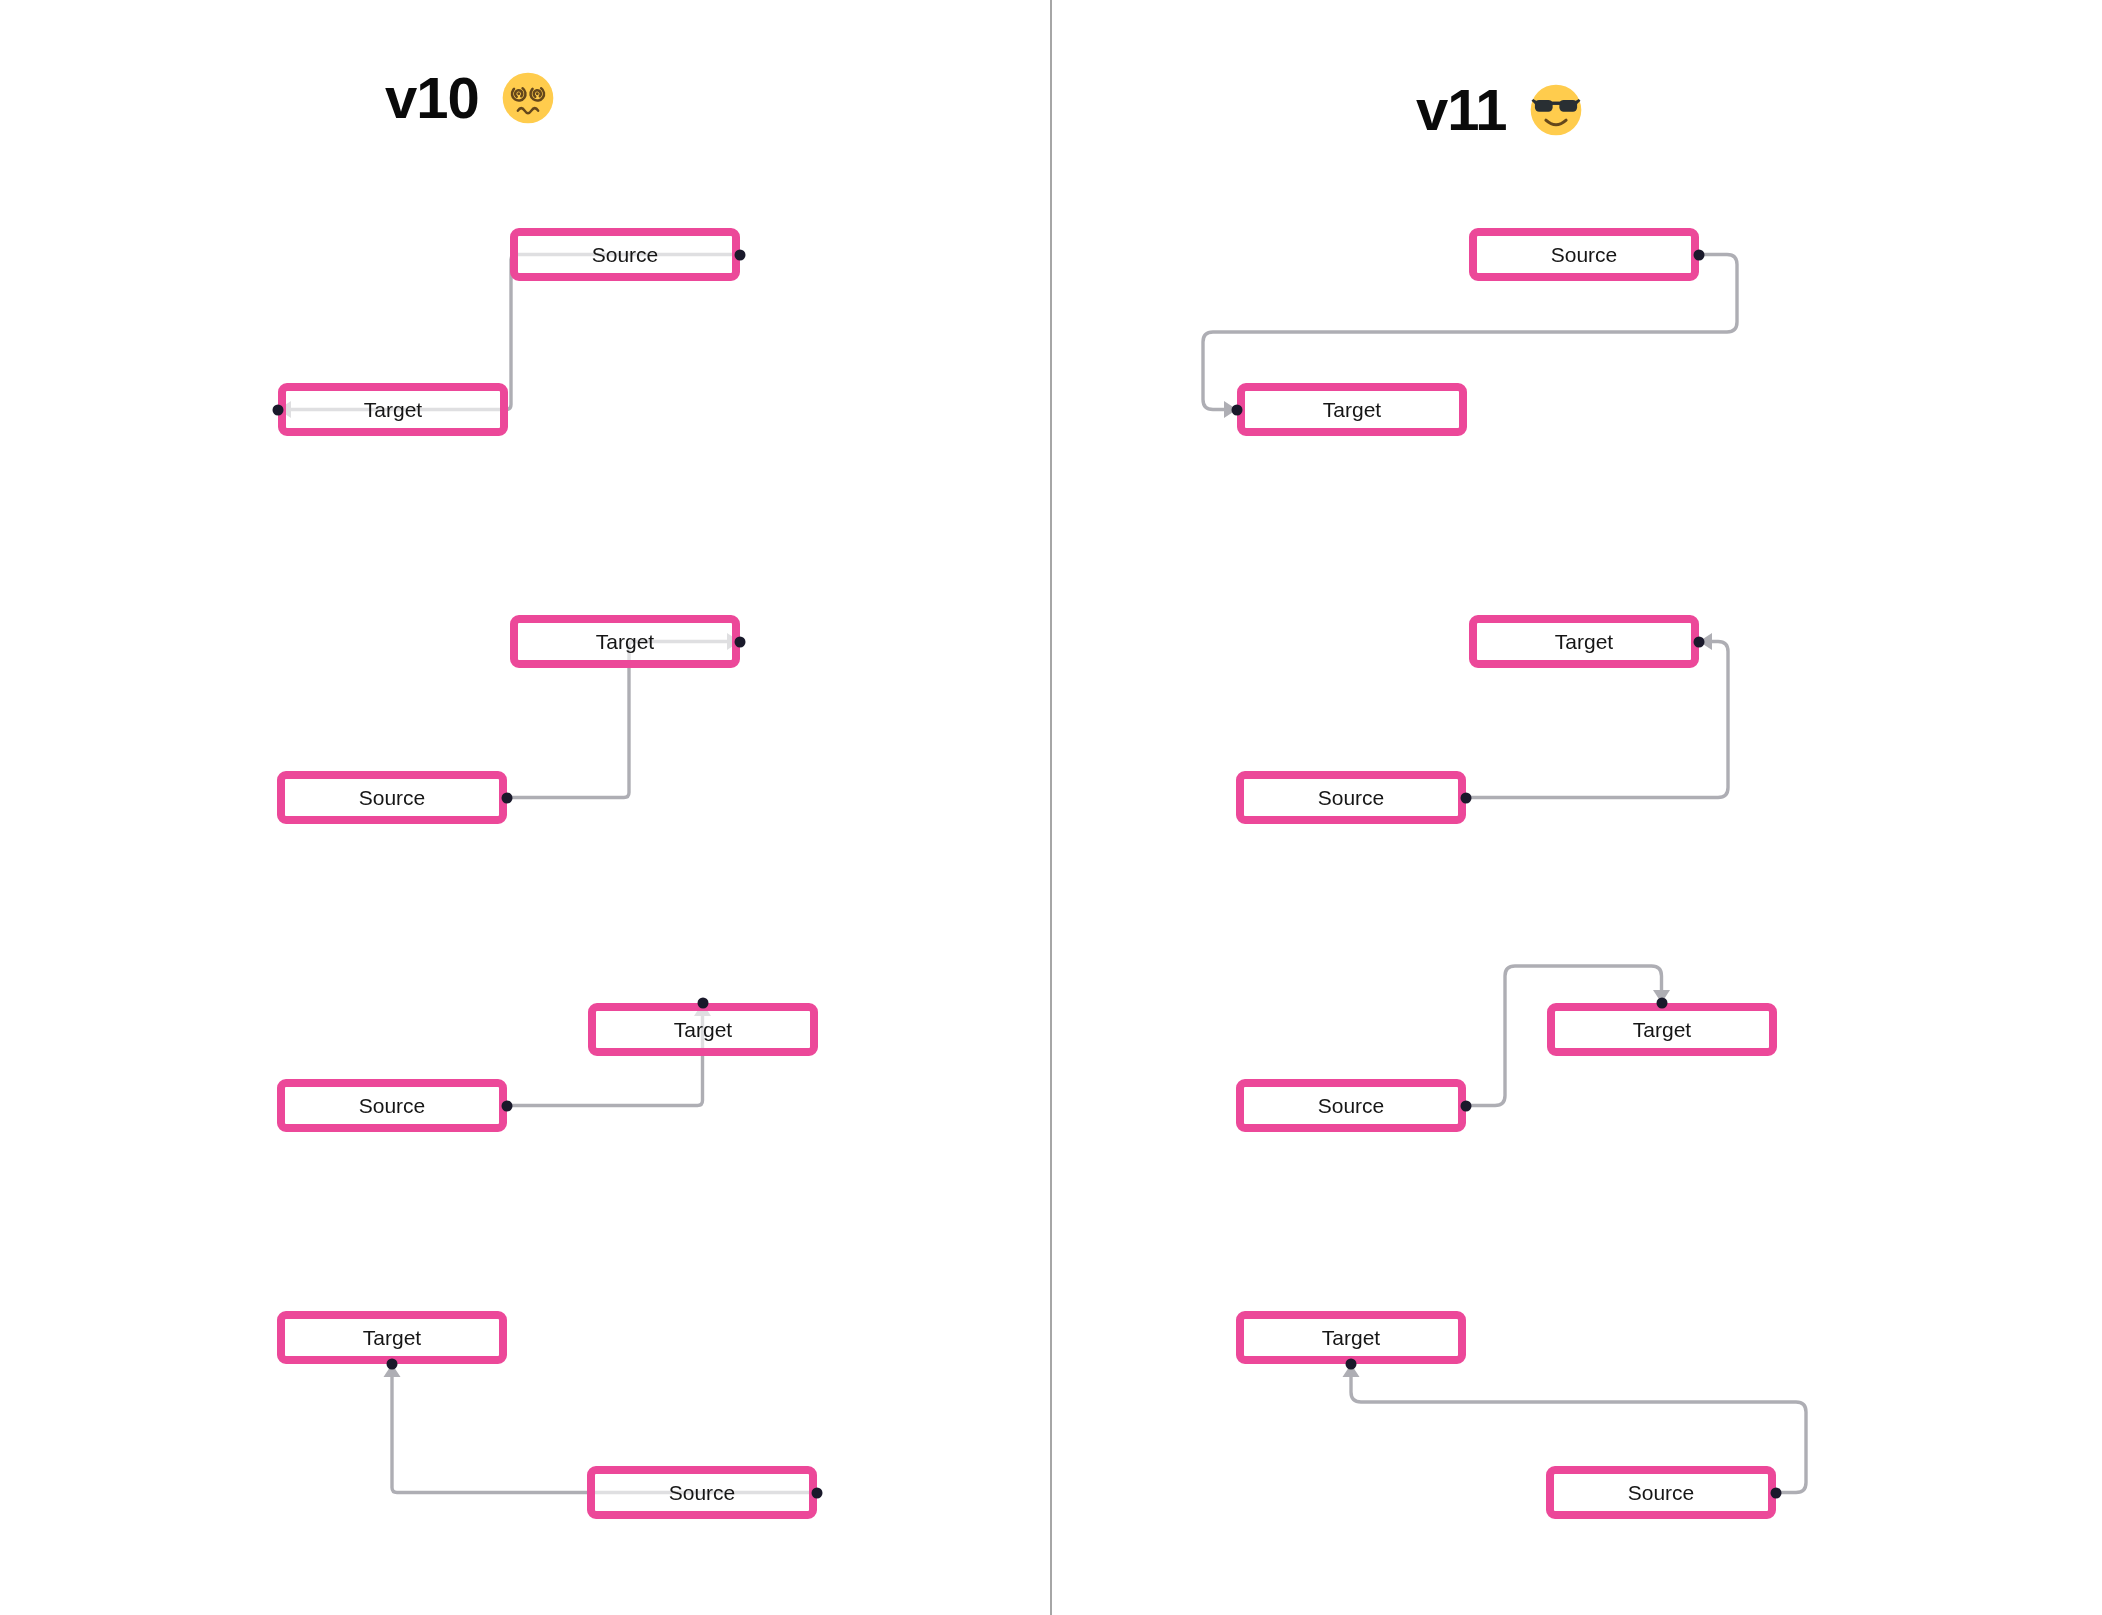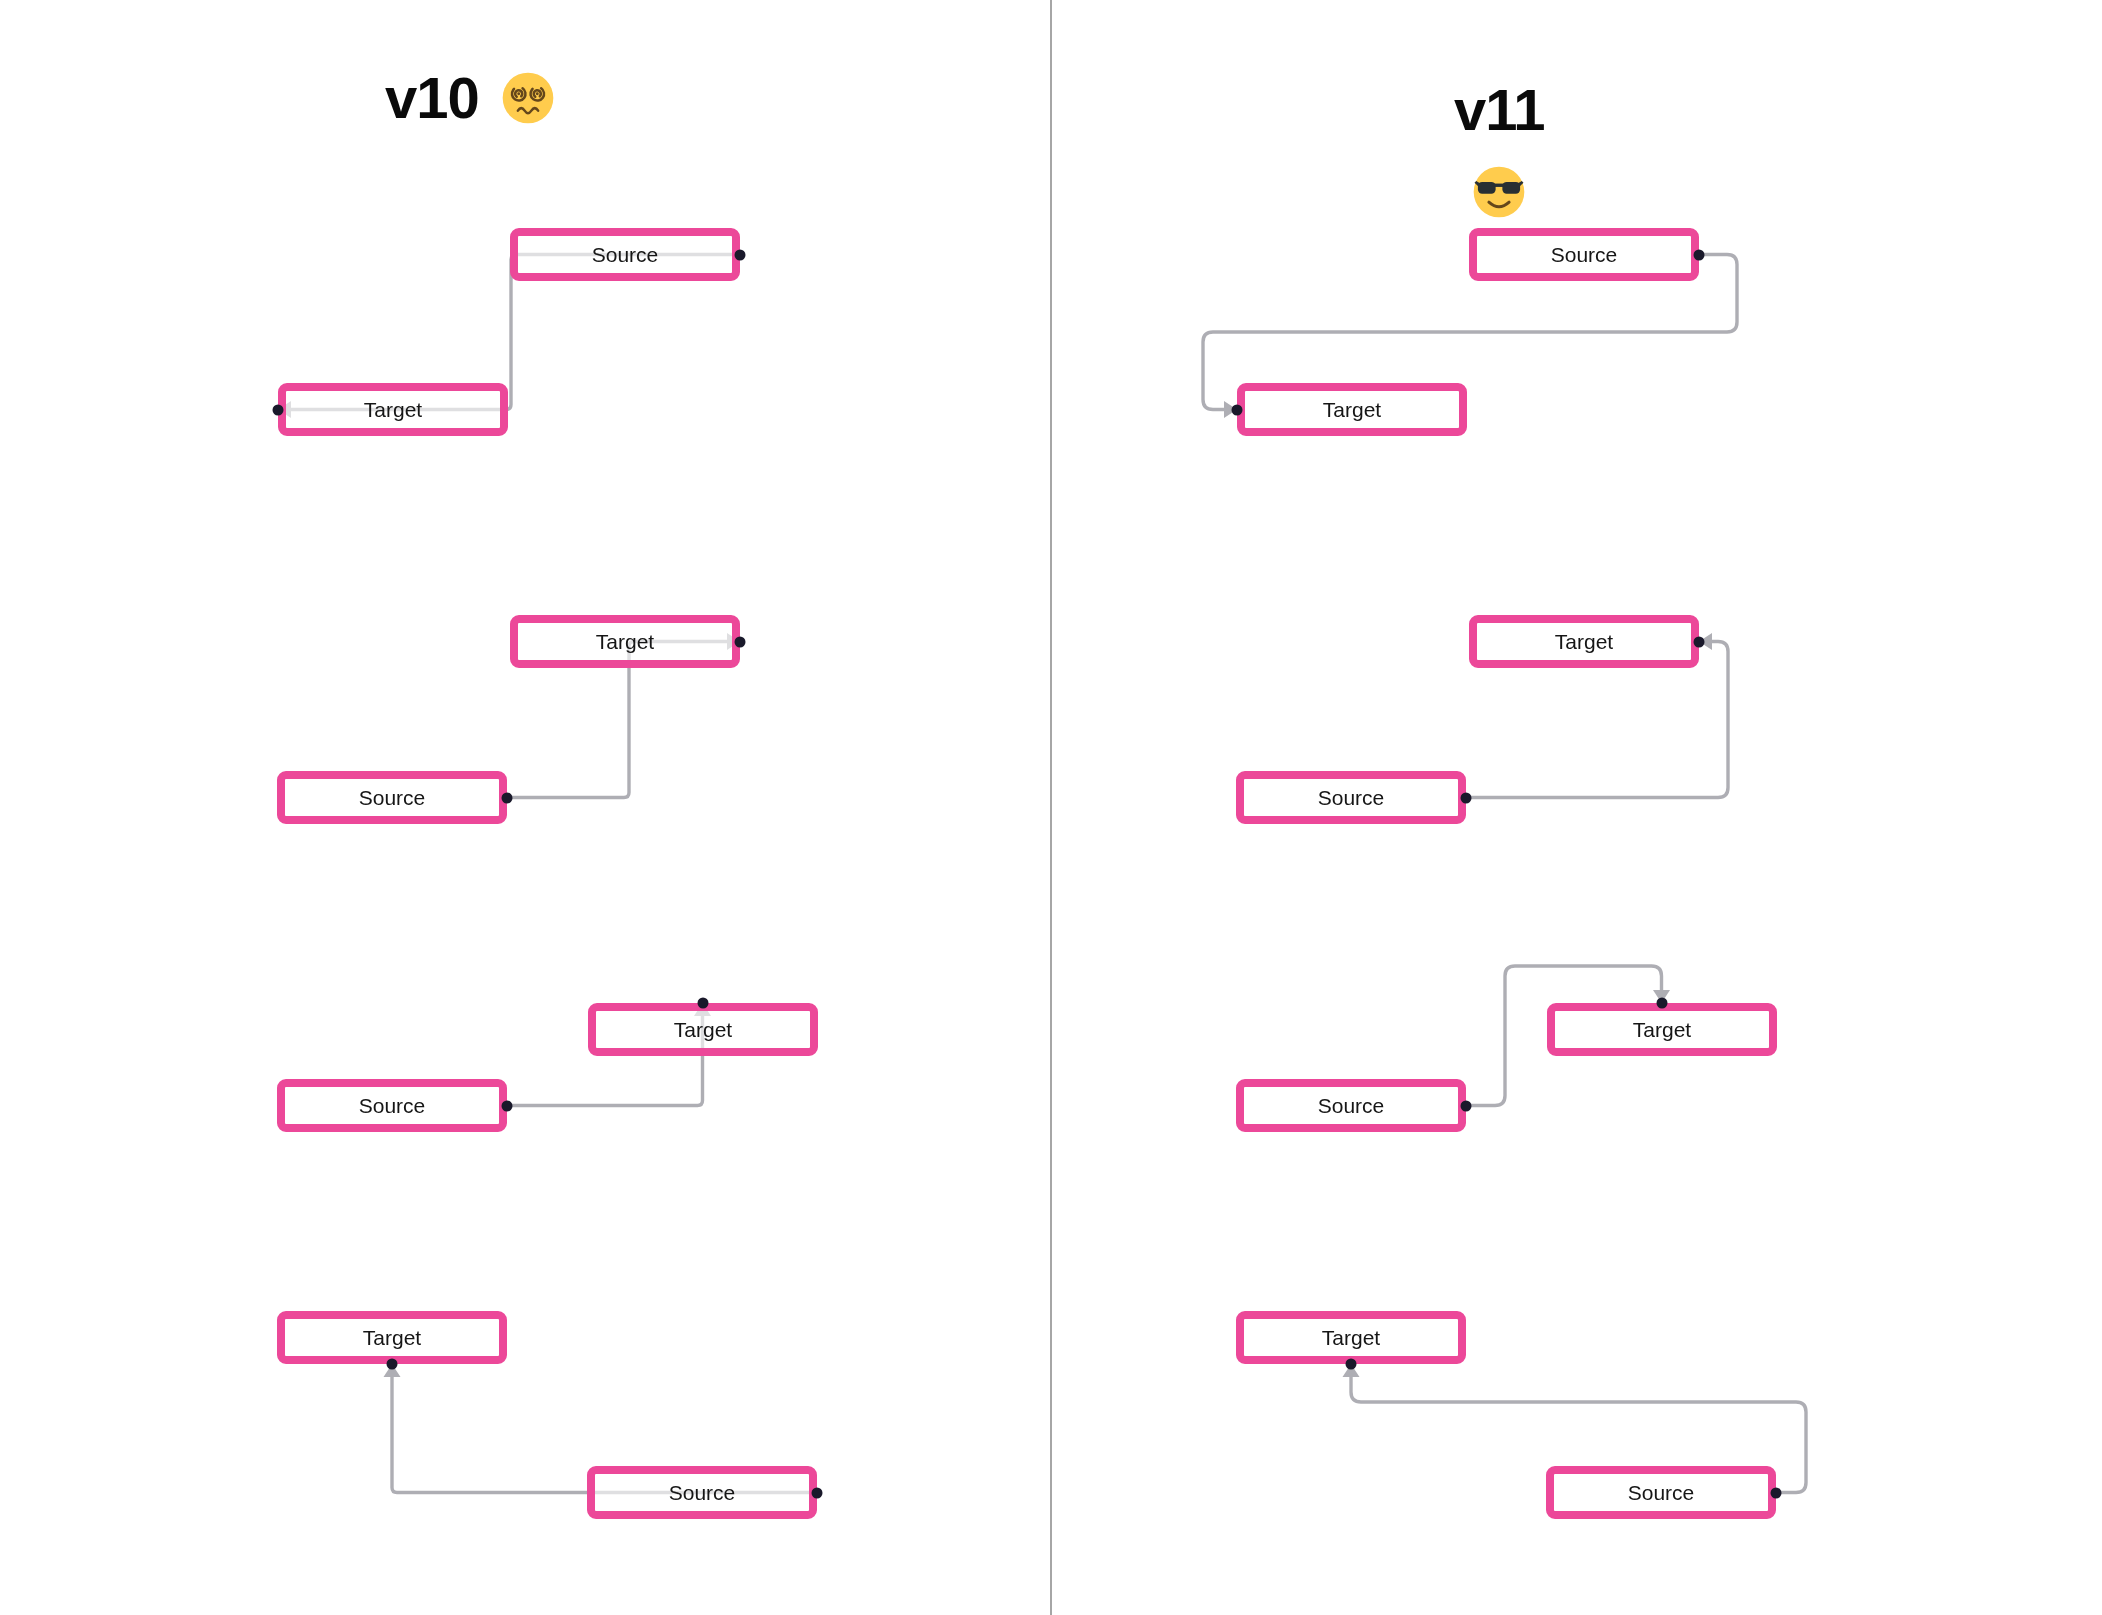--- a/index.html
+++ b/index.html
@@ -45,21 +45,21 @@
         <circle cx="21" cy="27" r="4.2" stroke-dasharray="20 7" transform="rotate(125 21 27)"></circle>
         <circle cx="43" cy="27" r="8" stroke-dasharray="39 12" transform="rotate(-55 43 27)"></circle>
         <circle cx="43" cy="27" r="4.2" stroke-dasharray="20 7" transform="rotate(125 43 27)"></circle>
         <path d="M20,47 q4,-6 8,0 q4,6 8,0 q4,-6 8,0"></path>
       </g>
       <circle cx="21" cy="27" r="1.7" fill="#65471B"></circle>
       <circle cx="43" cy="27" r="1.7" fill="#65471B"></circle>
     </svg>
   </div>
 
-  <div class="col-title" id="title-v11" style="left: 1454px; top: 76px; flex-direction: column;">
+  <div class="col-title" id="title-v11" style="left: 1416px; top: 76px;">
     <span class="title-text">v11</span>
     <svg class="emoji" viewBox="0 0 64 64">
       <circle cx="32" cy="32" r="30" fill="#FFCC4D"></circle>
       <g fill="#292F33">
         <rect x="7" y="20" width="21" height="14" rx="5"></rect>
         <rect x="36" y="20" width="21" height="14" rx="5"></rect>
         <rect x="25" y="22" width="14" height="4"></rect>
         <path d="M7,25 L3,21 L5,19 L10,22 Z"></path>
         <path d="M57,25 L61,21 L59,19 L54,22 Z"></path>
       </g>

